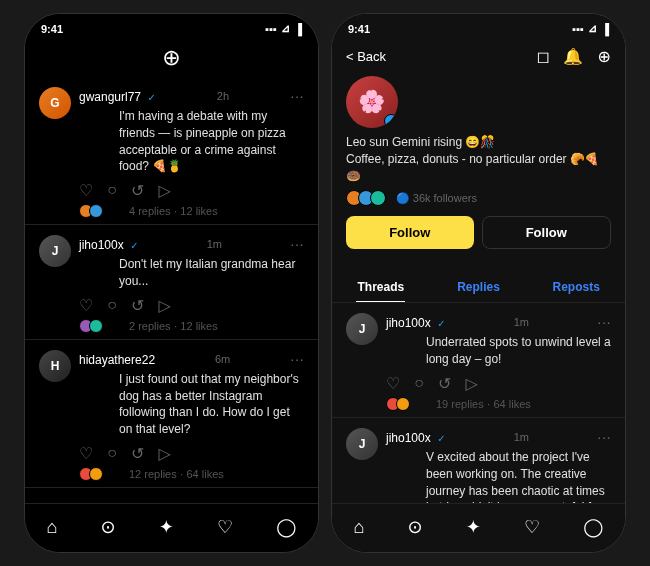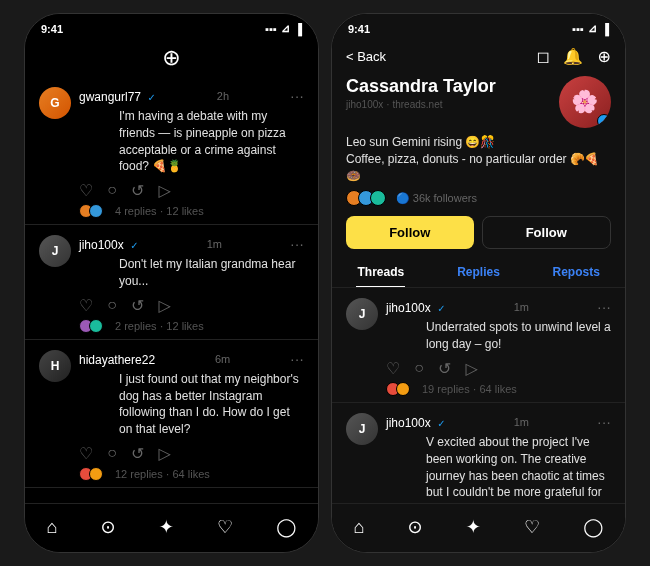--- a/index.html
+++ b/index.html
@@ -145,21 +145,21 @@
     .mini-avatar {
       width: 14px;
       height: 14px;
       border-radius: 50%;
       border: 1px solid #000;
       margin-right: -4px;
     }
     .stats-text {
       color: #555;
       font-size: 11px;
-      margin-left: 10px;
+      margin-left: 24px;
     }
     
     .repost-label {
       color: #666;
       font-size: 11px;
       padding: 4px 14px 0 46px;
     }
     
     .bottom-nav {
       display: flex;
@@ -286,20 +286,21 @@
       padding: 8px;
       font-size: 13px;
       font-weight: 600;
       cursor: pointer;
     }
     
     .profile-tabs {
       display: flex;
       border-bottom: 1px solid #222;
       flex-shrink: 0;
+      margin-top: 15px;
     }
     .profile-tab {
       flex: 1;
       text-align: center;
       padding: 8px 0;
       font-size: 12px;
       font-weight: 600;
       color: #3b82f6;
       position: relative;
     }
@@ -472,28 +473,20 @@
         <span class="back-btn">&lt; Back</span>
         <div class="profile-header-icons">
           <span>◻</span>
           <span>🔔</span>
           <span>⊕</span>
         </div>
       </div>
 
       <div class="profile-info-section">
         <div class="profile-top-row">
-          <div>
-            <div class="profile-name">Cassandra Taylor</div>
-            <div class="profile-handle">
-              <span>jiho100x</span>
-              <span style="color:#555"> · </span>
-              <span>threads.net</span>
-            </div>
-          </div>
           <div class="profile-avatar-large">
             <span style="font-size:22px">🌸</span>
             <div class="verified-badge">✓</div>
           </div>
         </div>
 
         <div class="profile-bio">Leo sun Gemini rising 😄🎊<br>Coffee, pizza, donuts - no particular order 🥐🍕🍩</div>
 
         <div class="profile-followers">
           <div class="follower-avatars">

